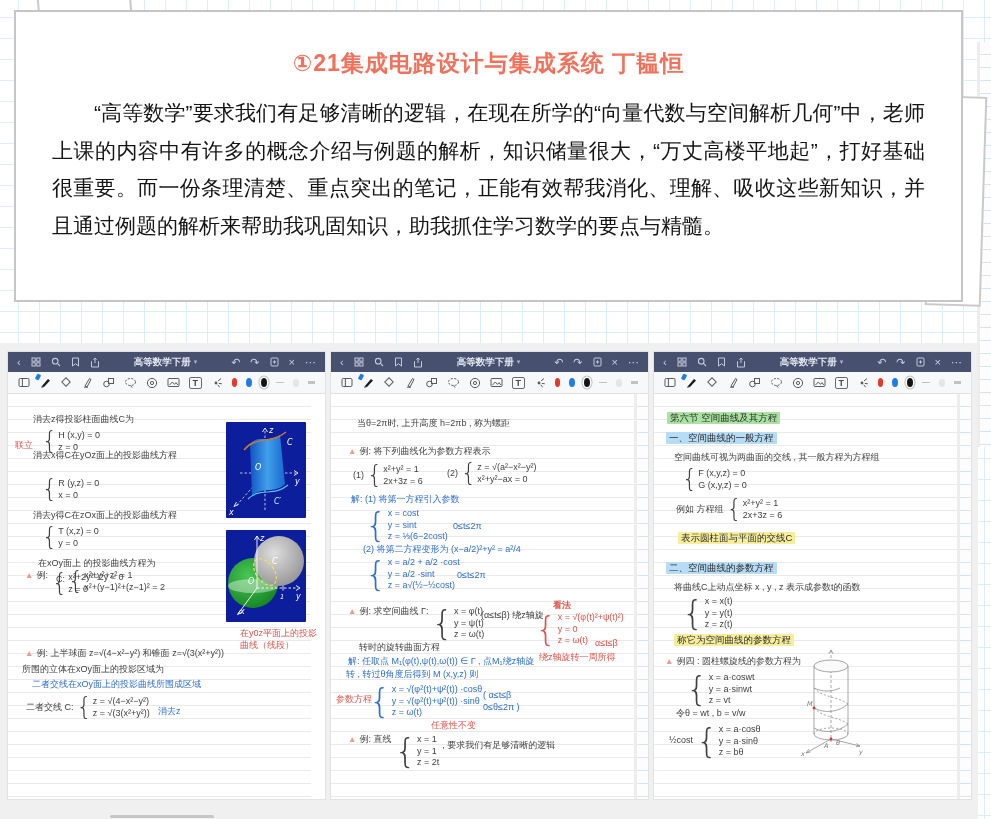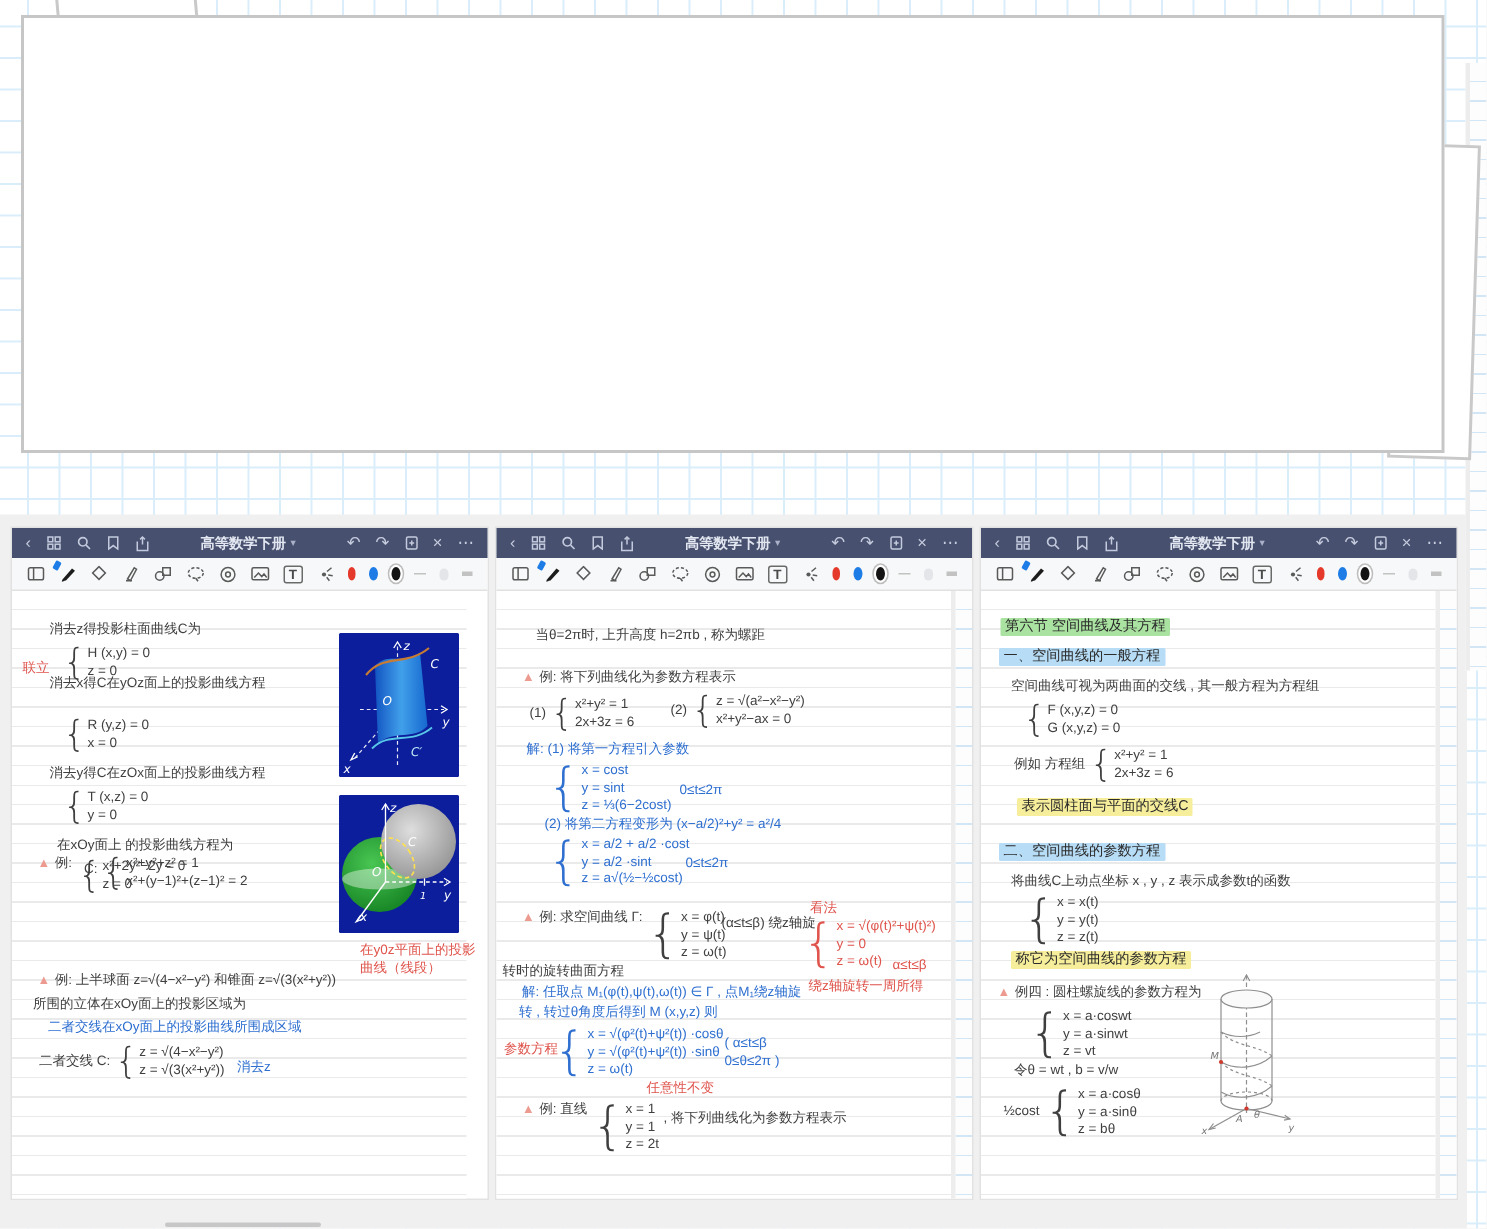--- a/index.html
+++ b/index.html
@@ -81,20 +81,22 @@
 </head>
 <body>
 
 <div class="grid-bg"></div>
 <div class="backdrop"></div>
 
 <div class="sheet sheet-a"></div>
 <div class="sheet sheet-b"></div>
 
 <div class="card">
+  <div class="card-title">①21集成电路设计与集成系统 丁韫恒</div>
+  <div class="card-text">“高等数学”要求我们有足够清晰的逻辑，在现在所学的“向量代数与空间解析几何”中，老师上课的内容中有许多的概念介绍与例题的解析，知识储量很大，“万丈高楼平地起”，打好基础很重要。而一份条理清楚、重点突出的笔记，正能有效帮我消化、理解、吸收这些新知识，并且通过例题的解析来帮助我巩固知识，助我抓住学习数学的要点与精髓。</div>
 </div>
 
 <div class="panel p1">
   <div class="navbar">
     <div class="nav-group">
       <span class="nav-ic">‹</span>
       <span class="nav-ic">
           <svg width="10" height="10" viewBox="0 0 10 10">
             <g fill="none" stroke="#c3cadd" stroke-width="1">
               <rect x="1" y="1" width="3.2" height="3.2"></rect>
@@ -458,45 +460,45 @@
     <div class="blk blue" style="left:126px;top:176px">0≤t≤2π</div>
 
     <div class="blk row" style="left:17px;top:212px">
       <span class="bullet">▲</span>
       <span class="ink">例: 求空间曲线 Γ:</span>
       <span class="eq eq3 ink"><span class="brace">{</span><span>x = φ(t)
 y = ψ(t)
 z = ω(t)</span></span>
     </div>
     <div class="blk ink" style="left:150px;top:216px">(α≤t≤β) 绕z轴旋</div>
-    <div class="blk ink" style="left:4px;top:248px">转时的旋转曲面方程</div>
+    <div class="blk ink" style="left:28px;top:248px">转时的旋转曲面方程</div>
     <div class="blk blue" style="left:17px;top:262px">解: 任取点 M₁(φ(t),ψ(t),ω(t)) ∈ Γ , 点M₁绕z轴旋</div>
     <div class="blk blue" style="left:15px;top:275px">转 , 转过θ角度后得到 M (x,y,z) 则</div>
     <div class="blk red" style="left:5px;top:300px">参数方程</div>
     <div class="blk blue eq eq3" style="left:38px;top:290px"><span class="brace">{</span><span>x = √(φ²(t)+ψ²(t)) ·cosθ
 y = √(φ²(t)+ψ²(t)) ·sinθ
 z = ω(t)</span></div>
     <div class="blk blue" style="left:152px;top:296px">( α≤t≤β
 0≤θ≤2π )</div>
     <div class="blk red" style="left:100px;top:326px">任意性不变</div>
 
-    <div class="blk red" style="left:209px;top:206px;font-weight:normal">看法</div>
+    <div class="blk red" style="left:222px;top:206px;font-weight:bold">看法</div>
     <div class="blk red eq eq3" style="left:204px;top:218px"><span class="brace">{</span><span>x = √(φ(t)²+ψ(t)²)
 y = 0
 z = ω(t)</span></div>
     <div class="blk red" style="left:264px;top:244px">α≤t≤β</div>
     <div class="blk red" style="left:208px;top:258px">绕z轴旋转一周所得</div>
 
     <div class="blk row" style="left:17px;top:340px">
       <span class="bullet">▲</span>
       <span class="ink">例: 直线</span>
       <span class="eq eq3 ink"><span class="brace">{</span><span>x = 1
 y = 1
 z = 2t</span></span>
-      <span class="ink" style="margin-top:6px">, 将下列曲线化为参数方程表示</span>
+      <span class="ink" style="margin-top:6px">, 要求我们有足够清晰的逻辑</span>
     </div>
   </div>
   <div class="nextpage"></div>
 </div>
 
 <div class="panel p3">
   <div class="navbar">
     <div class="nav-group">
       <span class="nav-ic">‹</span>
       <span class="nav-ic">

